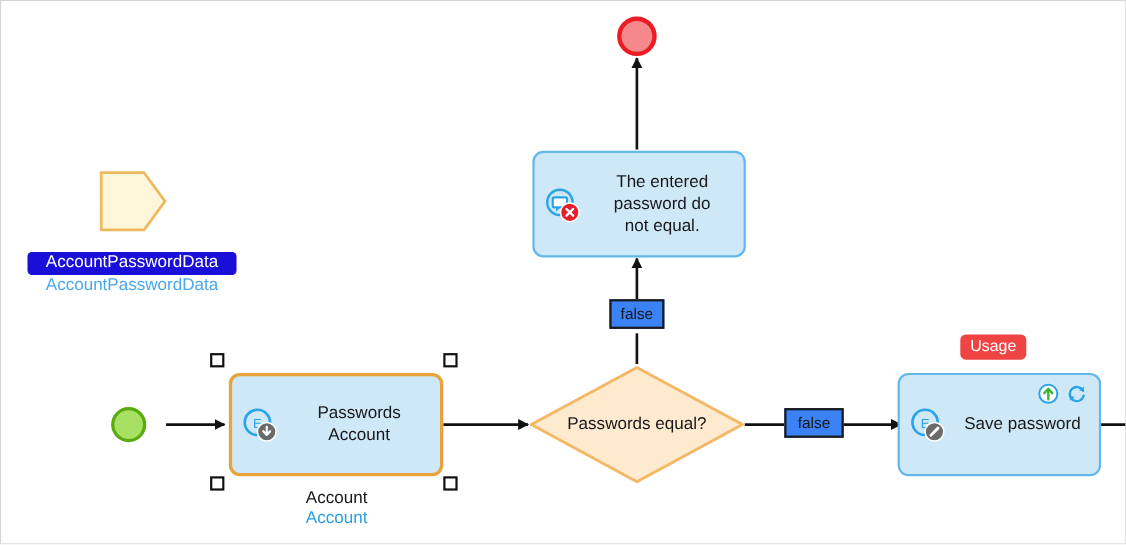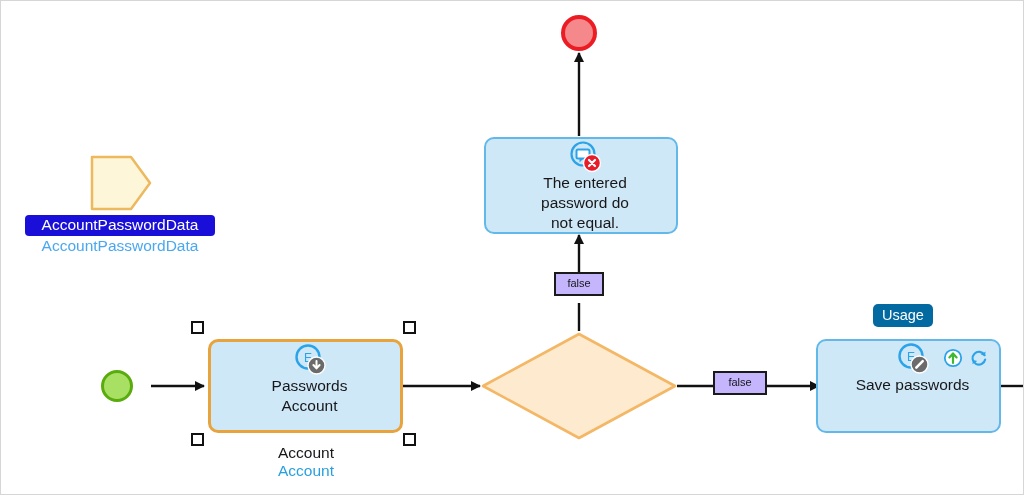--- a/index.html
+++ b/index.html
@@ -54,21 +54,20 @@
 
   
   .activity {
     background: #cfe8f7;
     border: 2px solid #62b8e8;
     border-radius: 10px;
     box-sizing: border-box;
     display: flex;
     align-items: center;
     padding-left: 8px;
-    flex-direction: column;
   }
   .activity.selected {
     border: 3px solid #e8a33d;
   }
   .activity-label {
     color: #17171a;
     font-size: 15.5px;
     line-height: 20px;
     flex: 1;
     text-align: center;
@@ -96,24 +95,24 @@
   }
 
   
   .param-shape {
     position: absolute;
   }
 
   
   .flow-label {
     position: absolute;
-    background: #c4b5fd;
+    background: #3b82f6;
     border: 2px solid #1a1a1a;
     color: #17171a;
-    font-size: 11px;
+    font-size: 14px;
     line-height: 1;
     padding: 4px 6px 5px 6px;
     box-sizing: border-box;
     text-align: center;
     z-index: 3;
   }
 
   
   .caption {
     position: absolute;
@@ -137,21 +136,21 @@
     padding: 1px 5px 2px 5px;
   }
   .caption.highlight .cap-type {
     color: #4aa8ef;
     padding-top: 1px;
   }
 
   
   .usage-badge {
     position: absolute;
-    background: #0369a1;
+    background: #ef4444;
     color: #ffffff;
     font-size: 14.5px;
     border-radius: 5px;
     padding: 3px 9px 4px 9px;
     z-index: 4;
   }
 
   
   .handle {
     position: absolute;
@@ -209,21 +208,21 @@
 
     <line x1="578" y1="135" x2="578" y2="52" stroke="#111111" stroke-width="2.4" marker-end="url(#arrow)"></line>
   </svg>
 
   <div class="param-shape" style="left:88px; top:153px; width:64px; height:58px;">
     <svg width="64" height="58" viewBox="0 0 64 58" xmlns="http://www.w3.org/2000/svg">
       <path d="M3,3 L42,3 L61,29 L42,55 L3,55 Z" fill="#fdf6d8" stroke="#edb95e" stroke-width="2.5" stroke-linejoin="round"></path>
     </svg>
   </div>
 
-  <div class="caption highlight" style="left:24px; top:214px; width:190px;">
+  <div class="caption highlight" style="left:24px; top:228px; width:190px;">
     <span class="cap-name">AccountPasswordData</span>
     <span class="cap-type">AccountPasswordData</span>
   </div>
 
   <div class="node start-node" style="left:100px; top:369px;"></div>
 
   <div class="node end-node" style="left:560px; top:14px;"></div>
 
   <div class="node activity selected" style="left:207px; top:338px; width:195px; height:94px;">
     <span class="node-icon">
@@ -266,36 +265,37 @@
       <span>not equal.</span>
     </span>
   </div>
 
   <div class="flow-label" style="left:553px; top:271px; width:50px;">false</div>
 
   <div class="decision" style="left:479px; top:330px; width:198px; height:110px;">
     <svg width="198" height="110" viewBox="0 0 198 110" xmlns="http://www.w3.org/2000/svg">
       <path d="M99,3 L195,55 L99,107 L3,55 Z" fill="#fdeacf" stroke="#f3b765" stroke-width="2.6" stroke-linejoin="round"></path>
     </svg>
+    <span class="decision-label">Passwords equal?</span>
   </div>
 
   <div class="flow-label" style="left:712px; top:370px; width:54px;">false</div>
 
   <div class="usage-badge" style="left:872px; top:303px;">Usage</div>
 
   <div class="node activity" style="left:815px; top:338px; width:185px; height:94px;">
     <span class="node-icon">
       <svg width="34" height="34" viewBox="0 0 34 34" xmlns="http://www.w3.org/2000/svg">
         <circle cx="15" cy="15" r="11.5" fill="none" stroke="#2aa3e8" stroke-width="2.4"></circle>
         <text x="15" y="20" font-family="Liberation Sans, sans-serif" font-size="12" fill="#2aa3e8" text-anchor="middle">E</text>
         <circle cx="23.5" cy="23.5" r="8.5" fill="#6b6b6b" stroke="#ffffff" stroke-width="1.4"></circle>
         <path d="M20.3,26.6 L26.7,20.2" stroke="#ffffff" stroke-width="2.6" stroke-linecap="round"></path>
       </svg>
     </span>
-    <span class="activity-label">Save passwords</span>
+    <span class="activity-label">Save password</span>
 
     <span class="corner-icons">
       <span>
         <svg width="20" height="20" viewBox="0 0 20 20" xmlns="http://www.w3.org/2000/svg">
           <circle cx="10" cy="10" r="8.2" fill="#ffffff" stroke="#2aa3e8" stroke-width="1.8"></circle>
           <path d="M10,15 L10,5.8 M6.4,9.4 L10,5.4 L13.6,9.4" stroke="#3db832" stroke-width="2.2" fill="none" stroke-linecap="round" stroke-linejoin="round"></path>
         </svg>
       </span>
       <span>
         <svg width="20" height="20" viewBox="0 0 20 20" xmlns="http://www.w3.org/2000/svg">

